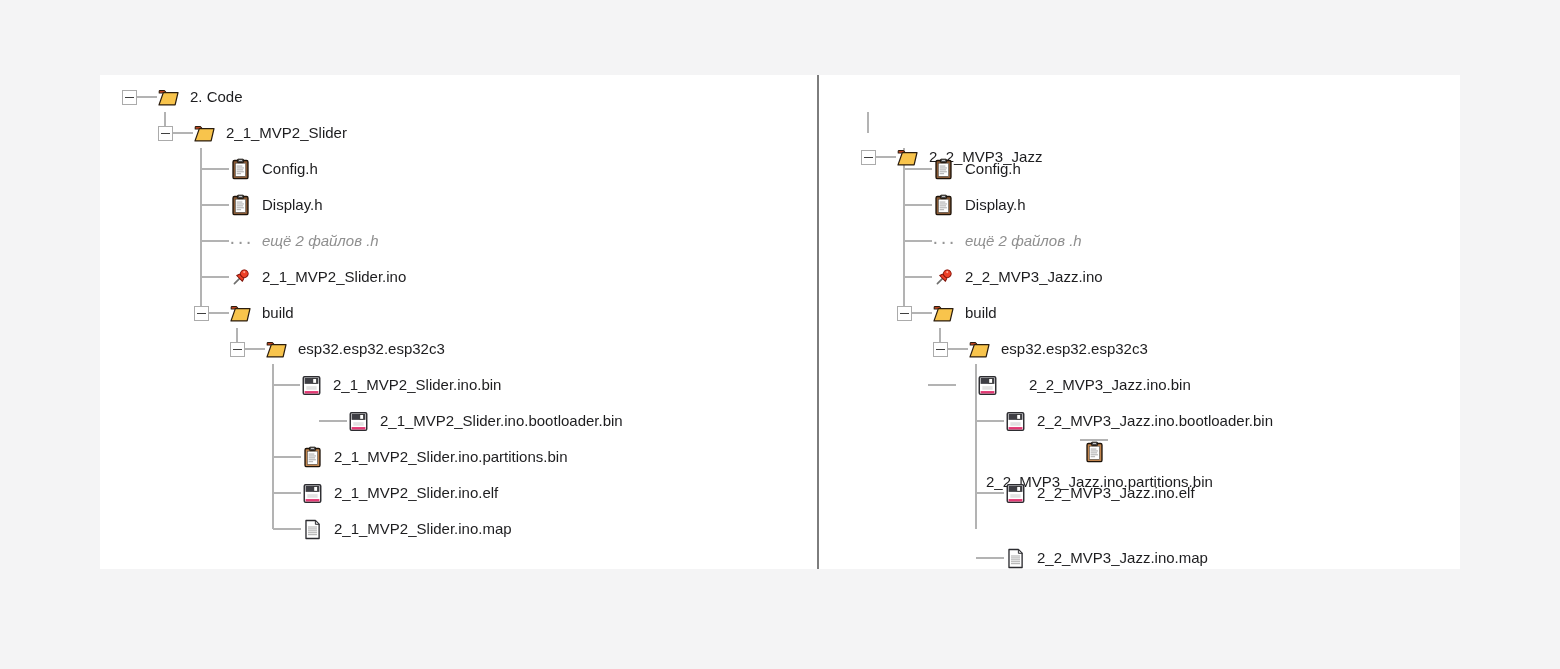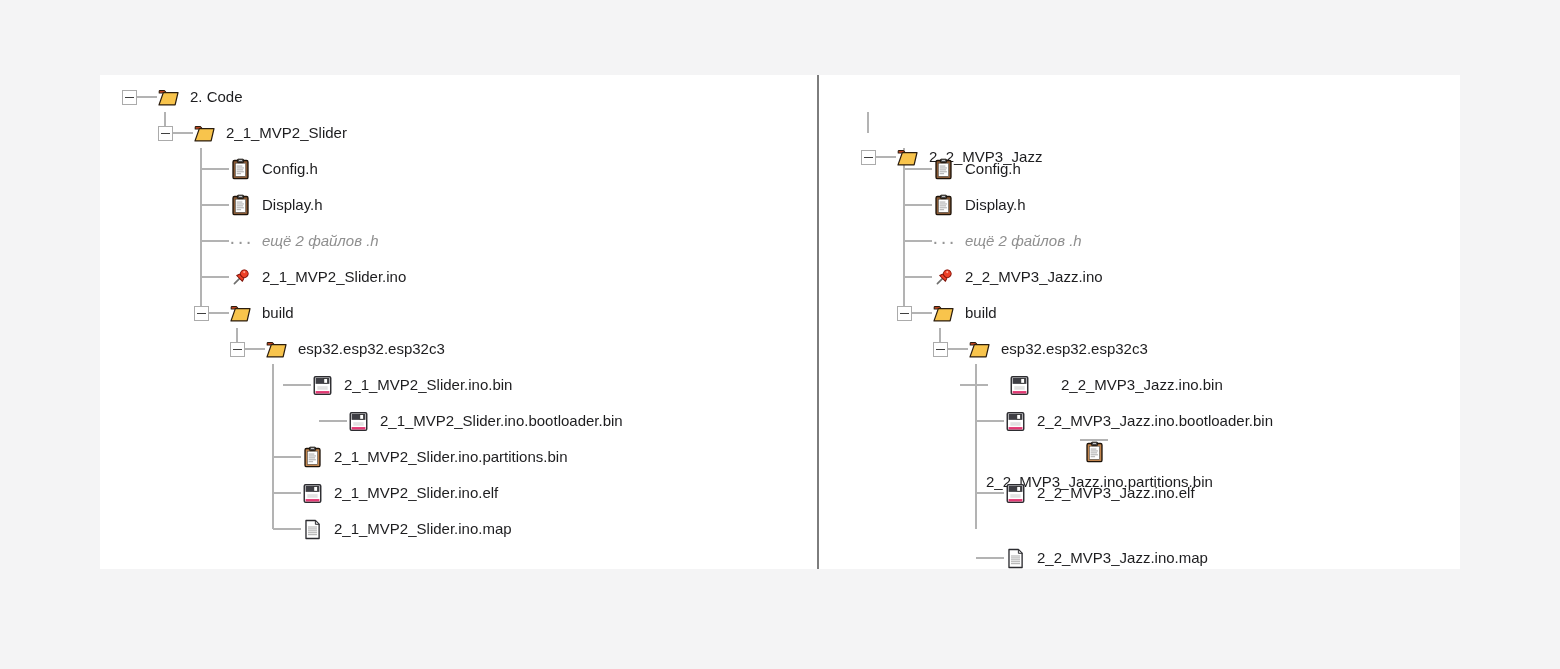--- a/index.html
+++ b/index.html
@@ -146,21 +146,21 @@
         </div>
         <div class="stub w-exp"></div>
         <span class="iconslot">
           <svg width="23" height="23" viewBox="0 0 24 24">
        <path d="M2.3 7.4 L2.3 5.6 Q2.3 4.8 3.1 4.8 L7.4 4.8 Q8 4.8 8.3 5.3 L9.8 7.4 Z" fill="#ed5026" stroke="#2b1d0e" stroke-width="1.1" stroke-linejoin="round"></path>
        <path d="M6.6 6.9 L21.9 6.9 L18.9 19.7 L2.1 19.7 Z" fill="#f8c44c" stroke="#2b1d0e" stroke-width="1.3" stroke-linejoin="round"></path>
      </svg>
         </span>
         <span class="lbl">esp32.esp32.esp32c3</span>
       </div>
-      <div class="row" style="top: 367px; left: 283px;">
+      <div class="row" style="top: 367px; left: 272px;">
         <div class="stub w-plain"></div>
         <span class="iconslot">
           <svg width="23" height="23" viewBox="0 0 24 24">
        <rect x="3.4" y="2.8" width="17.2" height="18.4" rx="1.4" fill="#ffffff" stroke="#2c2c30" stroke-width="1.5"></rect>
        <rect x="4.8" y="4.1" width="14.4" height="6.2" fill="#3e3e44"></rect>
        <rect x="13.4" y="4.8" width="3.9" height="4.8" fill="#ffffff" stroke="#222222" stroke-width="0.7"></rect>
        <path d="M6.6 13.6h10.8 M6.6 15.6h10.8" fill="none" stroke="#c3c3c3" stroke-width="0.9"></path>
        <rect x="4.8" y="17.8" width="14.4" height="2.5" fill="#e23a74"></rect>
      </svg>
         </span>
@@ -299,21 +299,21 @@
         </div>
         <div class="stub w-exp"></div>
         <span class="iconslot">
           <svg width="23" height="23" viewBox="0 0 24 24">
        <path d="M2.3 7.4 L2.3 5.6 Q2.3 4.8 3.1 4.8 L7.4 4.8 Q8 4.8 8.3 5.3 L9.8 7.4 Z" fill="#ed5026" stroke="#2b1d0e" stroke-width="1.1" stroke-linejoin="round"></path>
        <path d="M6.6 6.9 L21.9 6.9 L18.9 19.7 L2.1 19.7 Z" fill="#f8c44c" stroke="#2b1d0e" stroke-width="1.3" stroke-linejoin="round"></path>
      </svg>
         </span>
         <span class="lbl">esp32.esp32.esp32c3</span>
       </div>
-      <div class="row" style="top: 367px; left: 960px; gap: 20px;">
+      <div class="row" style="top: 367px; left: 928px; gap: 20px;">
         <div class="stub w-plain"></div>
         <span class="iconslot">
           <svg width="23" height="23" viewBox="0 0 24 24">
        <rect x="3.4" y="2.8" width="17.2" height="18.4" rx="1.4" fill="#ffffff" stroke="#2c2c30" stroke-width="1.5"></rect>
        <rect x="4.8" y="4.1" width="14.4" height="6.2" fill="#3e3e44"></rect>
        <rect x="13.4" y="4.8" width="3.9" height="4.8" fill="#ffffff" stroke="#222222" stroke-width="0.7"></rect>
        <path d="M6.6 13.6h10.8 M6.6 15.6h10.8" fill="none" stroke="#c3c3c3" stroke-width="0.9"></path>
        <rect x="4.8" y="17.8" width="14.4" height="2.5" fill="#e23a74"></rect>
      </svg>
         </span>

